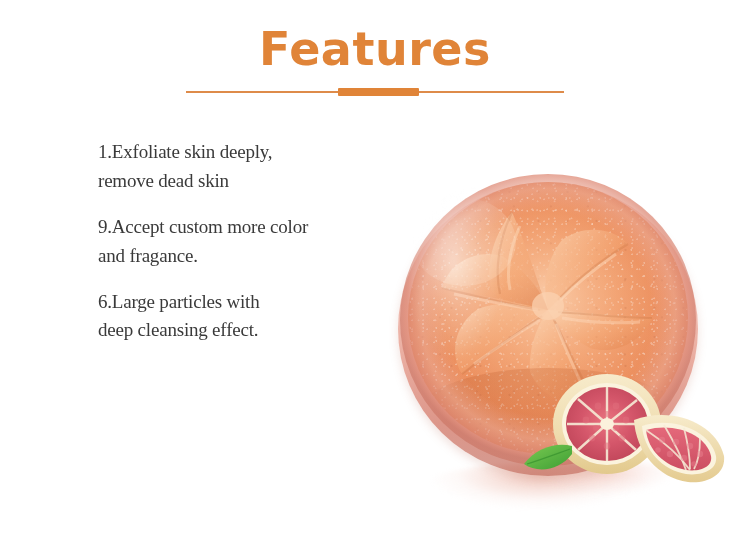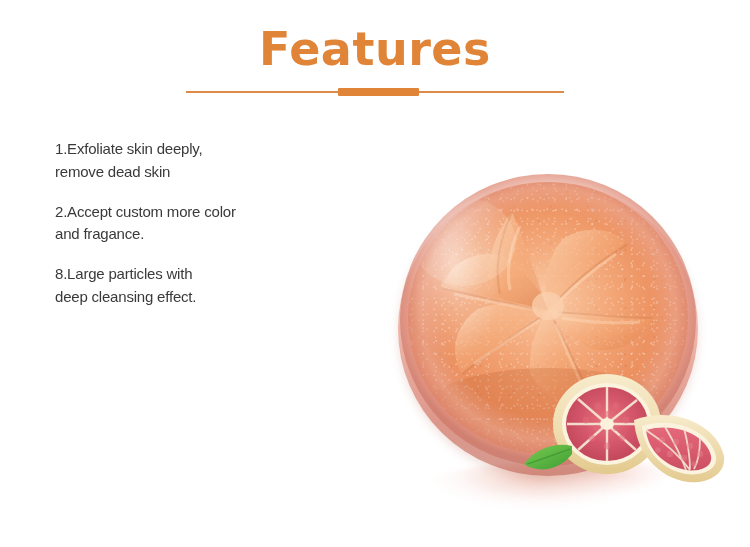--- a/index.html
+++ b/index.html
@@ -66,27 +66,28 @@
   }
 
   
   .features {
     position: absolute;
     left: 55px;
     top: 138px;
     width: 350px;
   }
   .feature-item {
-    font-family: Liberation Sans, sans-serif;
-    font-size: 15px;
+    font-family: Liberation Serif, serif;
+    font-size: 19px;
     line-height: 1.52;
     color: #3A3A3A;
     margin-bottom: 17px;
     letter-spacing: -0.2px;
     white-space: pre-line;
+    margin-left: 43px;
   }
   .feature-item:last-child { margin-bottom: 0; }
 
   
   .product {
     position: absolute;
     left: 382px;
     top: 168px;
     width: 350px;
     height: 379px;
@@ -248,23 +249,23 @@
 
     <div class="divider">
       <div class="divider-line"></div>
       <div class="divider-bar"></div>
     </div>
   </div>
 
   <div class="features">
     <div class="feature-item">1.Exfoliate skin deeply,
 remove dead skin</div>
-    <div class="feature-item">2.Accept custom more color
+    <div class="feature-item">9.Accept custom more color
 and fragance.</div>
-    <div class="feature-item">8.Large particles with
+    <div class="feature-item">6.Large particles with
 deep cleansing effect.</div>
   </div>
 
   <div class="product">
 
     <div class="reflection"></div>
     <div class="reflection-2"></div>
 
     <div class="jar">
       <div class="jar-wall"></div>

